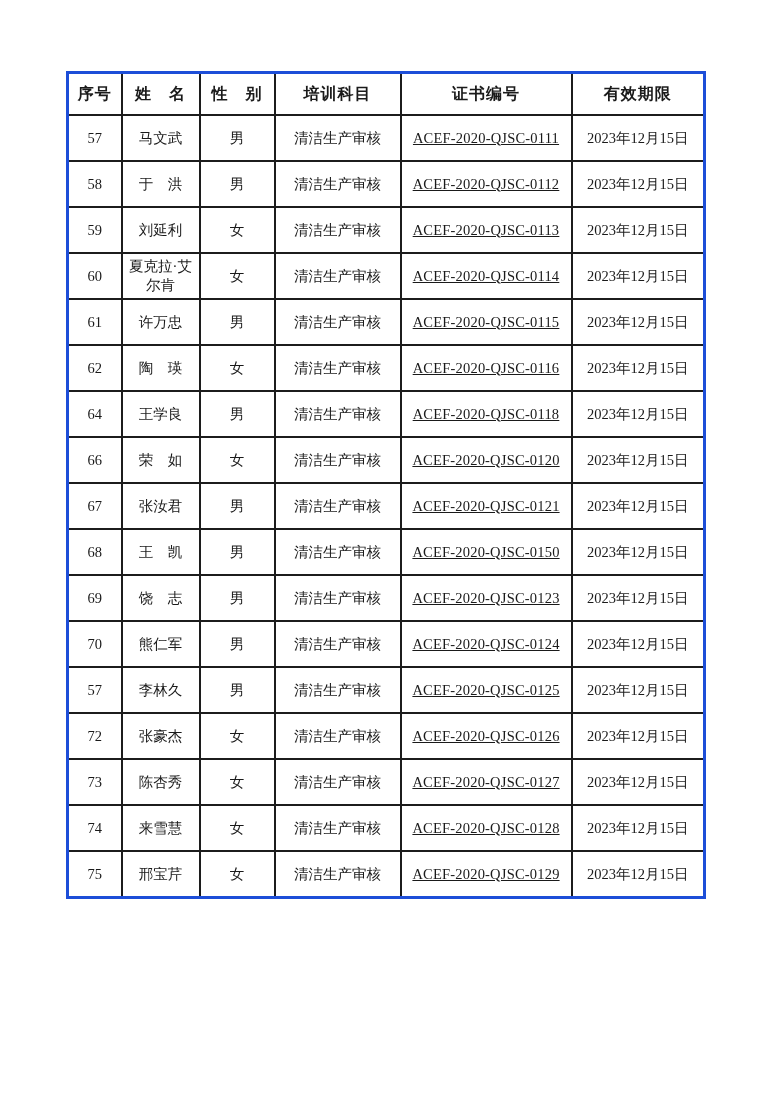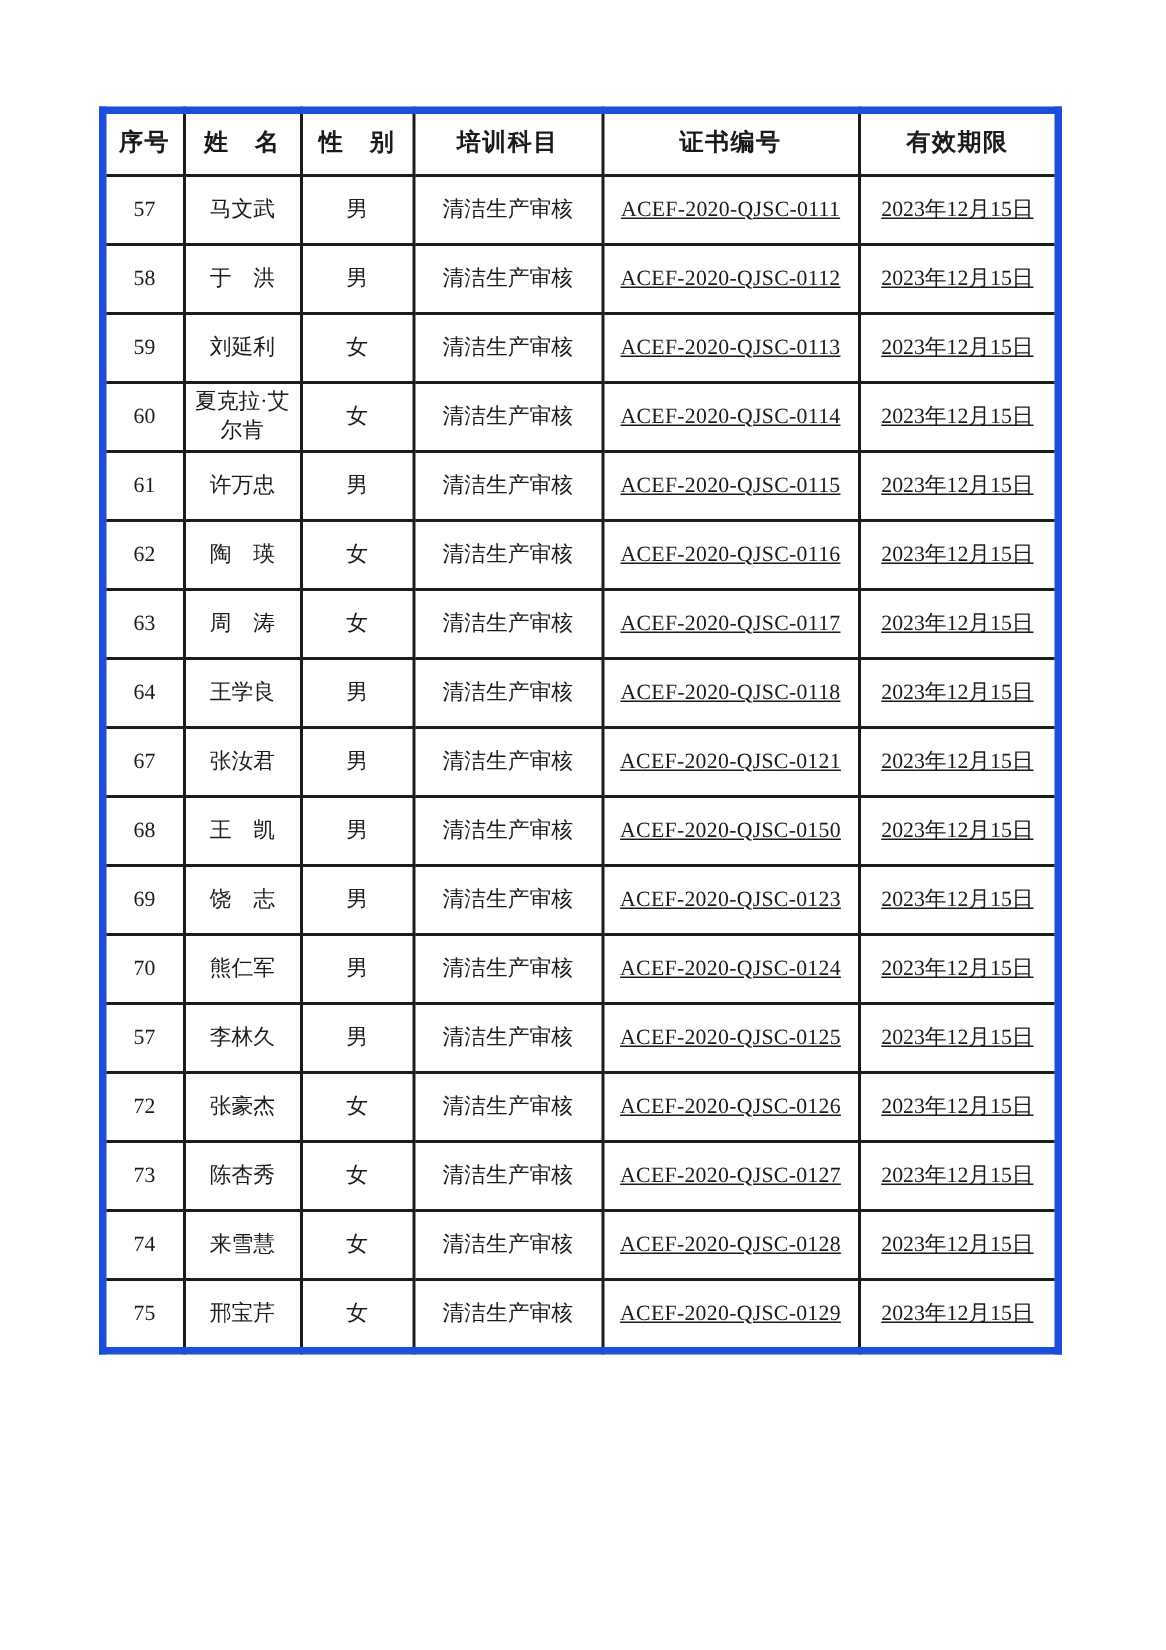--- a/index.html
+++ b/index.html
@@ -16,21 +16,21 @@
     color: #1a1a1a;
     overflow: hidden;
   }
   table.cert-table {
     position: absolute;
     left: 66px;
     top: 71px;
     width: 637px;
     border-collapse: collapse;
     table-layout: fixed;
-    border: 5px solid #1d4ed8;
+    border: 3px solid #1d4ed8;
   }
   table.cert-table th,
   table.cert-table td {
     border: 2px solid #1c1c1c;
     text-align: center;
     vertical-align: middle;
     padding: 1px 2px;
     line-height: 1.3;
     overflow: hidden;
   }
@@ -40,21 +40,21 @@
     font-weight: bold;
     letter-spacing: 1px;
   }
   table.cert-table td {
     height: 42px;
     font-size: 14.5px;
     font-weight: normal;
   }
   td.cell-serial { font-size: 14px; }
   td.cell-cert   { font-size: 13.5px; letter-spacing: 0.2px; text-decoration: underline; }
-  td.cell-valid  { font-size: 13.5px; text-decoration: underline; }
+  td.cell-valid  { font-size: 13.5px; }
   td.cell-name   { padding: 1px 3px; }
 </style>
 </head>
 <body>
 
 <div class="page">
   <table class="cert-table">
     <colgroup>
       <col style="width:54px">
       <col style="width:78px">
@@ -116,33 +116,33 @@
         </tr>
         <tr>
           <td class="cell-serial">62</td>
           <td class="cell-name">陶　瑛</td>
           <td class="cell-gender">女</td>
           <td class="cell-subject">清洁生产审核</td>
           <td class="cell-cert">ACEF-2020-QJSC-0116</td>
           <td class="cell-valid">2023年12月15日</td>
         </tr>
         <tr>
-          <td class="cell-serial">63</td>
-          <td class="cell-name">周　涛</td>
-          <td class="cell-gender">女</td>
-          <td class="cell-subject">清洁生产审核</td>
-          <td class="cell-cert">ACEF-2020-QJSC-0117</td>
-          <td class="cell-valid">2023年12月15日</td>
-        </tr>
-        <tr>
           <td class="cell-serial">64</td>
           <td class="cell-name">王学良</td>
           <td class="cell-gender">男</td>
           <td class="cell-subject">清洁生产审核</td>
           <td class="cell-cert">ACEF-2020-QJSC-0118</td>
+          <td class="cell-valid">2023年12月15日</td>
+        </tr>
+        <tr>
+          <td class="cell-serial">66</td>
+          <td class="cell-name">荣　如</td>
+          <td class="cell-gender">女</td>
+          <td class="cell-subject">清洁生产审核</td>
+          <td class="cell-cert">ACEF-2020-QJSC-0120</td>
           <td class="cell-valid">2023年12月15日</td>
         </tr>
         <tr>
           <td class="cell-serial">67</td>
           <td class="cell-name">张汝君</td>
           <td class="cell-gender">男</td>
           <td class="cell-subject">清洁生产审核</td>
           <td class="cell-cert">ACEF-2020-QJSC-0121</td>
           <td class="cell-valid">2023年12月15日</td>
         </tr>

